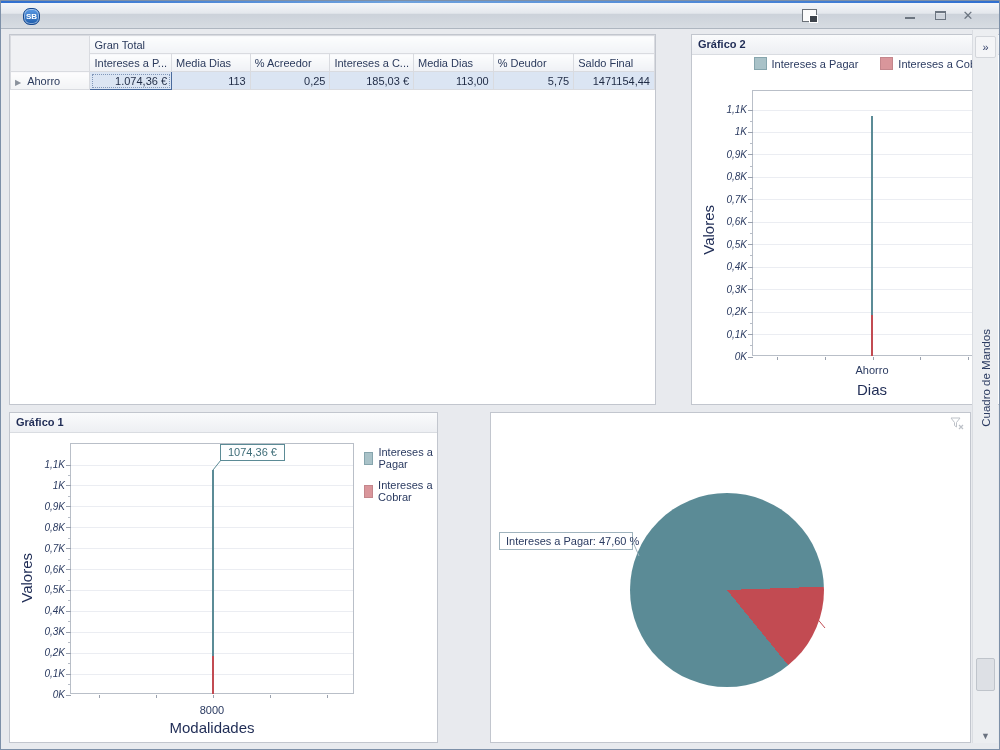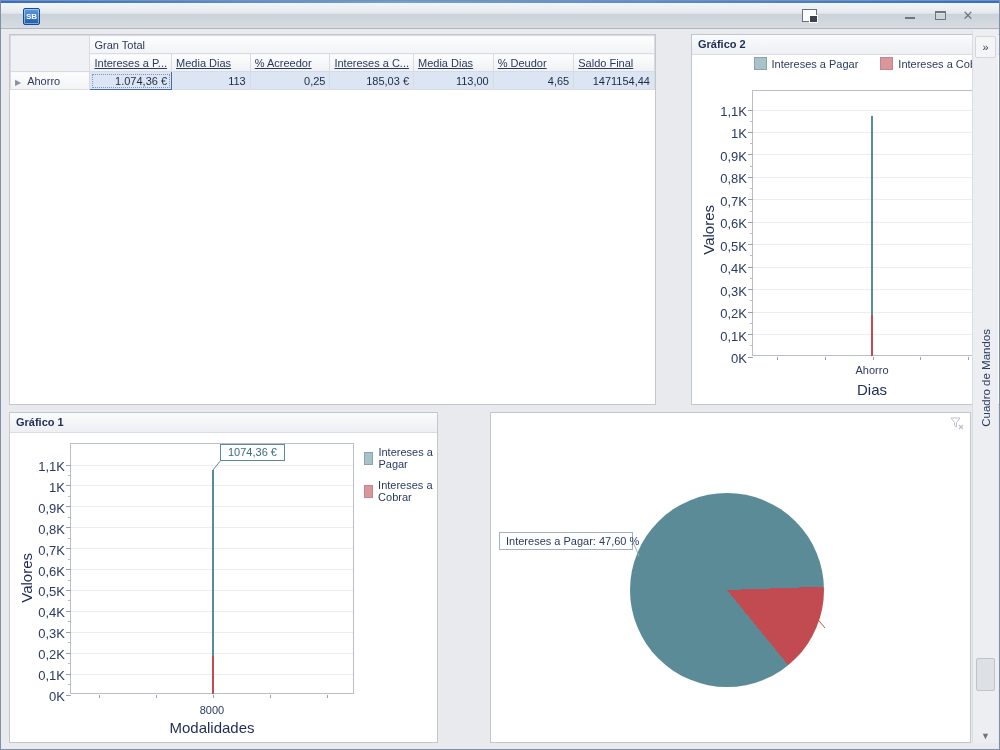--- a/index.html
+++ b/index.html
@@ -5,21 +5,21 @@
   html,body{margin:0;padding:0;background:#9aa3ad;font-family:"Liberation Sans","DejaVu Sans",sans-serif;}
   *{box-sizing:border-box;}
   #window{position:relative;width:1000px;height:750px;background:#e8eaee;border:1px solid #7d90a8;overflow:hidden;}
 
   
   #titlebar{position:absolute;left:0;top:0;right:0;height:28px;
     background:linear-gradient(#f7f9fb 0%,#e4e8ed 45%,#ccd2da 50%,#d7dce2 100%);
     border-bottom:1px solid #aeb6c0;}
   #titlebar::before{content:"";position:absolute;left:0;top:0;right:0;height:2px;
     background:linear-gradient(90deg,#2f6fd0,#6ea2dd 40%,#2f6fd0);}
-  .app-icon{position:absolute;left:22px;top:7px;width:17px;height:17px;border:1px solid #17498f;border-radius:2px;
+  .app-icon{position:absolute;left:22px;top:7px;width:17px;height:17px;border:1px solid #17498f;border-radius:7px;
     background:linear-gradient(#5b9ae4,#1d5cab);color:#fff;font-size:8px;font-weight:bold;
     display:flex;align-items:center;justify-content:center;box-shadow:inset 0 0 0 1px rgba(255,255,255,.45);}
   .tb-icon{position:absolute;left:801px;top:8px;width:15px;height:13px;border:1px solid #6b7178;background:#fbfbfb;}
   .tb-icon::after{content:"";position:absolute;right:-2px;bottom:-2px;width:7px;height:6px;background:#3d434b;border:1px solid #fff;}
   .win-btn{position:absolute;top:5px;width:22px;height:18px;color:#6c7580;
     display:flex;align-items:center;justify-content:center;font-size:12px;cursor:default;}
   #btn-min{left:898px;}#btn-max{left:928px;}#btn-close{left:956px;}
   #btn-min span{display:block;width:10px;height:0;border-top:2px solid #6c7580;margin-top:6px;}
   #btn-max span{display:block;width:11px;height:9px;border:1px solid #6c7580;border-top:2px solid #6c7580;}
   #btn-close span{font-size:13px;line-height:13px;}
@@ -31,29 +31,29 @@
   #p-resumen{left:8px;top:33px;width:647px;height:371px;}
   #p-g2{left:658px;top:33px;width:312px;height:371px;margin-left:32px;}
   #p-g1{left:8px;top:411px;width:429px;height:331px;}
   #p-tartas{left:489px;top:411px;width:481px;height:331px;}
 
   
   table.grid{border-collapse:collapse;table-layout:fixed;font-size:11px;color:#2b3a5c;margin:0;}
   table.grid th,table.grid td{border:1px solid #d9dbe0;padding:1px 4px;height:18px;overflow:hidden;white-space:nowrap;}
   th.corner{background:#f0f1f4;width:80px;}
   th.gh{background:linear-gradient(#fcfdfe,#f1f3f6);text-align:left;font-weight:normal;}
-  th.ch{background:linear-gradient(#fcfdfe,#eff1f5);text-align:left;font-weight:normal;text-decoration:underline;}
+  th.ch{background:linear-gradient(#fcfdfe,#eff1f5);text-align:left;font-weight:normal;}
   td.rh{background:linear-gradient(#fdfdfe,#f2f3f5);color:#2b3a5c;}
   td.dc{background:#dbe5f3;text-align:right;color:#1e2a44;border-color:#c8d2e2;}
   td.dc.focus{border:1px solid #4a6b9d;outline:1px dotted #8096b8;outline-offset:-3px;}
   .expand{color:#8a919c;font-size:8px;margin-right:6px;}
 
   
   .plot{position:absolute;background:#fff;border:1px solid #b9bfc8;}
-  .ytick{position:absolute;left:-56px;width:50px;text-align:right;font-size:13px;color:#2a3a60;}
+  .ytick{position:absolute;left:-56px;width:50px;text-align:right;font-size:10px;color:#2a3a60;font-style:italic;}
   .axis-title{position:absolute;font-size:15px;color:#1f2c55;text-align:center;}
   .cat-label{position:absolute;font-size:11px;color:#2a3a60;text-align:center;}
   .v-text{writing-mode:vertical-rl;transform:rotate(180deg);}
   .legend{display:flex;align-items:center;font-size:11px;color:#2a3a60;}
   .legend .item{display:flex;align-items:center;margin-right:22px;}
   .legend .item:last-child{margin-right:0;}
   .sw{width:13px;height:13px;margin-right:5px;border:1px solid;}
   #g2-legend{position:absolute;left:60px;top:22px;width:239px;justify-content:center;}
   #g1-legend{position:absolute;left:354px;top:33px;flex-direction:column;align-items:flex-start;}
   #g1-legend .item{margin:0 0 9px 0;}
@@ -128,21 +128,21 @@
         <th class="ch">% Deudor</th>
         <th class="ch">Saldo Final</th>
       </tr>
       <tr>
         <td class="rh"><span class="expand">▶</span><span>Ahorro</span></td>
         <td class="dc focus">1.074,36 €</td>
         <td class="dc">113</td>
         <td class="dc">0,25</td>
         <td class="dc">185,03 €</td>
         <td class="dc">113,00</td>
-        <td class="dc">4,65</td>
+        <td class="dc">5,75</td>
         <td class="dc">1471154,44</td>
       </tr>
     </tbody>
       </table>
   </div>
 
   <div class="panel" id="p-g2">
     <div class="panel-h">Gráfico 2</div>
     <div class="legend" id="g2-legend">
       <div class="item">

